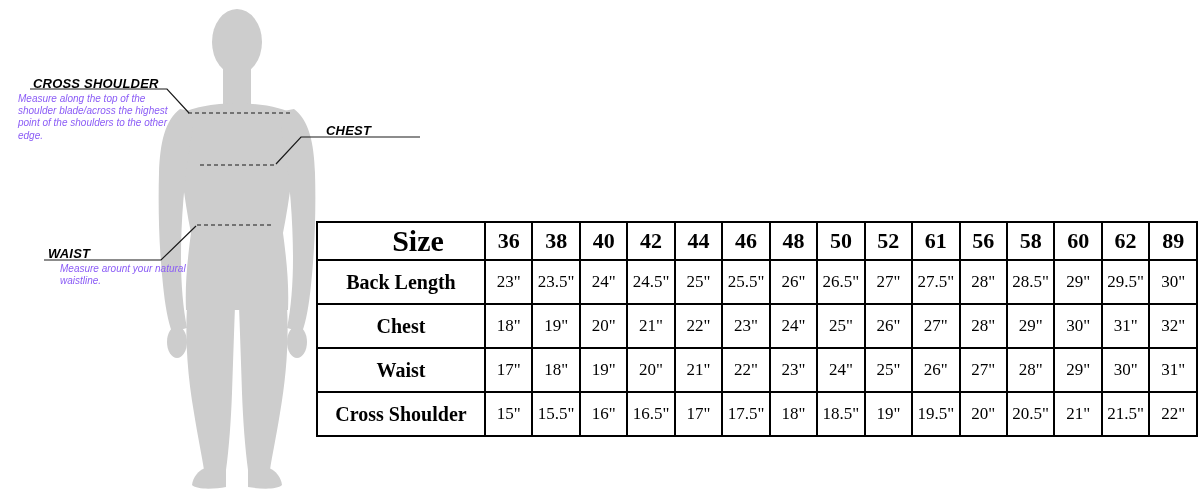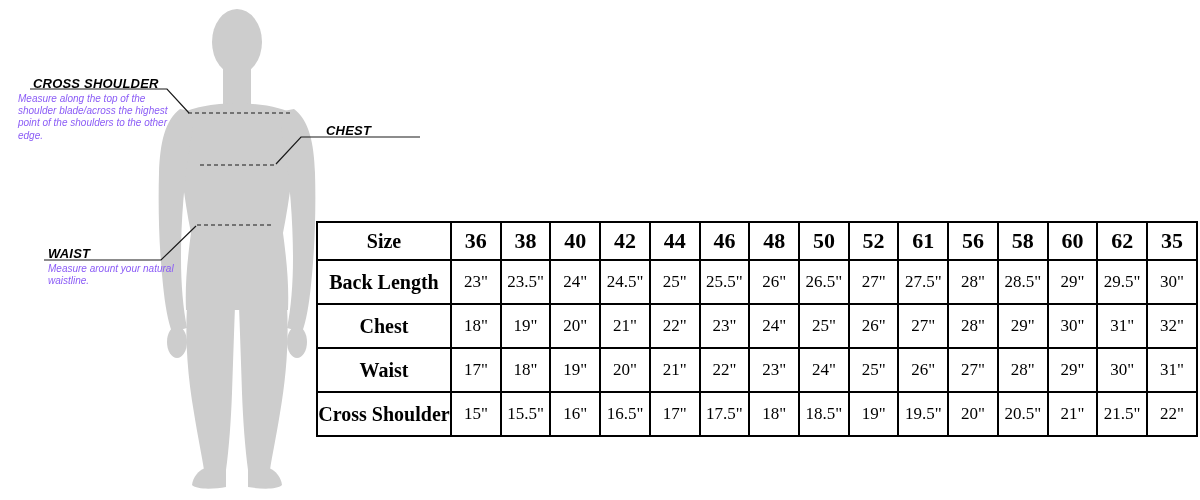--- a/index.html
+++ b/index.html
@@ -26,21 +26,21 @@
   }
   table.size-chart th, table.size-chart td{
     border:2px solid #000;text-align:center;vertical-align:middle;padding:0;
     overflow:hidden;white-space:nowrap;
   }
   tr.title-row th{
     background:var(--header-bg,#aeabab);
     font-size:32px;font-weight:bold;height:43px;letter-spacing:.5px;
   }
   tr.size-row th{font-size:22px;font-weight:bold;height:36px;}
-  tr.size-row th.row-head{font-size:20px;}
+  tr.size-row th.row-head{font-size:30px;padding-left:34px;}
   td.val{font-size:17px;font-weight:normal;height:42px;}
   th.row-head{width:132px;border-right-width:3px;}
   tbody th.row-head{font-size:20px;font-weight:bold;}
 </style>
 </head>
 <body>
 
 <div class="figure-area">
 
   <svg class="figure-svg" width="480" height="500" viewBox="0 0 480 500">
@@ -75,21 +75,21 @@
   </div>
   <div class="ann-desc" style="left:18px;top:93px;width:160px;">Measure along the top of the shoulder blade/across the highest point of the shoulders to the other edge.</div>
 
   <div class="ann" style="left:326px;top:121px;">
     <span class="ann-label">CHEST</span>
   </div>
 
   <div class="ann" style="left:48px;top:244px;">
     <span class="ann-label">WAIST</span>
   </div>
-  <div class="ann-desc" style="left:48px;top:263px;width:150px;">Measure arount your natural waistline.</div>
+  <div class="ann-desc" style="left:60px;top:263px;width:150px;">Measure arount your natural waistline.</div>
 
 </div>
 
 <table class="size-chart">
   <thead>
     <tr class="size-row" id="size-row">
       <th class="row-head">Size</th>
     <th>36</th>
         <th>38</th>
         <th>40</th>
@@ -97,21 +97,21 @@
         <th>44</th>
         <th>46</th>
         <th>48</th>
         <th>50</th>
         <th>52</th>
         <th>61</th>
         <th>56</th>
         <th>58</th>
         <th>60</th>
         <th>62</th>
-        <th>35</th>
+        <th>89</th>
       </tr>
   </thead>
   <tbody id="measure-rows">
       <tr>
         <th class="row-head">Back Length</th>
         <td class="val">23"</td>
         <td class="val">23.5"</td>
         <td class="val">24"</td>
         <td class="val">24.5"</td>
         <td class="val">25"</td>

